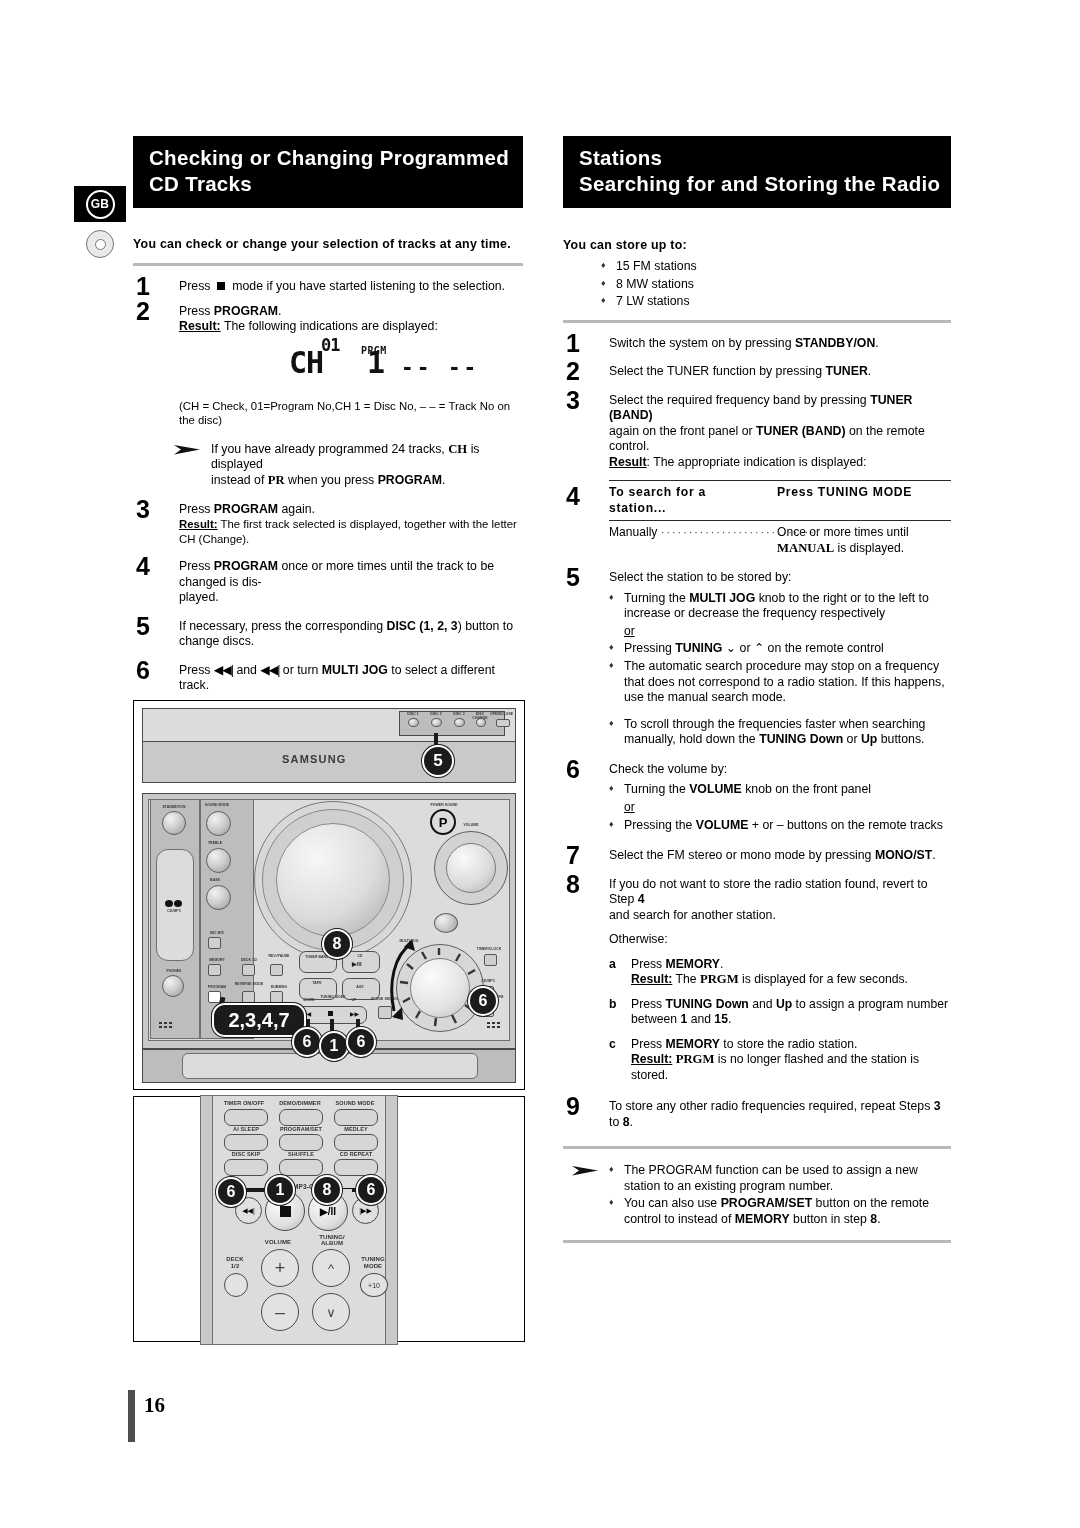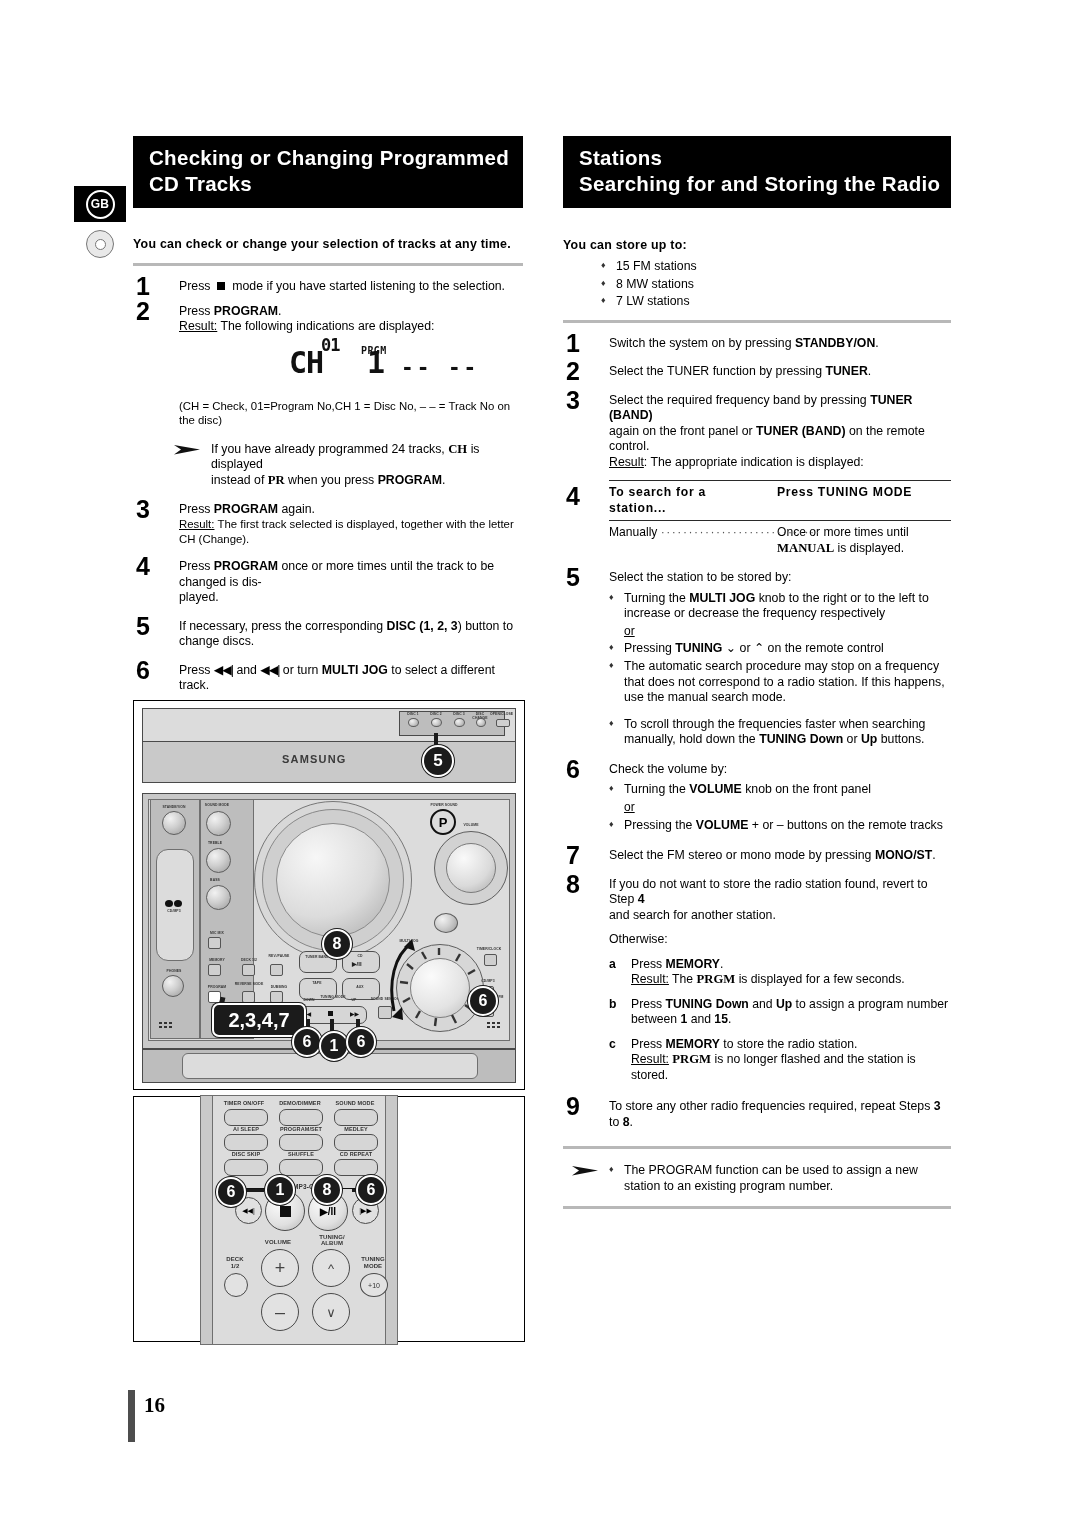--- a/index.html
+++ b/index.html
@@ -34,21 +34,21 @@
 
   hr.rule{border:none;border-top:3px solid #b8b8b8;margin:12px 0 0 0;}
   hr.rule.dark{border-top:1.4px solid #2a2a2a;}
 
   
   .step{position:relative;padding-left:46px;margin-top:13px;font-size:12.3px;line-height:15.5px;}
   .step > .num{position:absolute;left:3px;top:-5px;font-size:25px;font-weight:bold;line-height:1;}
   .step.tight{margin-top:9px;}
   .step p{margin:0;}
   b{font-weight:bold;}
-  u.res{text-decoration:underline;}
+  u.res{text-decoration:underline;font-weight:bold;}
   .result{margin-top:1px;}
   .sm{font-size:11.4px;line-height:14.5px;}
 
   
   ul.dia{list-style:none;margin:5px 0 0 0;padding:0;}
   ul.dia li{position:relative;padding-left:15px;font-size:12.3px;line-height:15.6px;margin-top:2px;}
   ul.dia li::before{content:"\2666";position:absolute;left:0;top:-1px;font-size:9px;color:#333;}
   .or{text-decoration:underline;font-size:12px;}
 
   
@@ -105,21 +105,21 @@
   .btn-sq{position:absolute;background:#cfcfcf;border:1px solid #555;border-radius:2px;}
   .btn-rr{position:absolute;background:#d6d6d6;border:1px solid #4f4f4f;border-radius:7px;}
   .microtext{position:absolute;font-size:3.4px;line-height:4px;color:#333;text-align:center;
              letter-spacing:.1px;font-family:"Liberation Sans",sans-serif;}
   .microtext.b{font-weight:bold;}
 
   
   .callout{position:absolute;background:#1b1b1b;color:#fff;border-radius:50%;
            display:flex;align-items:center;justify-content:center;font-weight:bold;
            border:2px solid #fff;box-shadow:0 0 0 1px #1b1b1b;z-index:30;}
-  .callout.r{border-radius:7px;text-align:right;}
+  .callout.r{border-radius:13px;text-align:right;}
   .tail{position:absolute;background:#1b1b1b;z-index:29;}
 
   
   .folio{position:absolute;left:128px;top:1390px;display:flex;align-items:center;}
   .folio .bar{width:7px;height:52px;background:#4d4d4d;}
   .folio .n{font-family:"Liberation Serif",serif;font-weight:bold;font-size:21px;margin-left:9px;margin-top:-22px;}
 </style>
 </head>
 <body>
 
@@ -338,20 +338,21 @@
     </div>
 
     <hr class="rule" style="margin-top:16px;">
 
     <div class="note">
       <svg class="arrow" viewBox="0 0 30 16">
         <path d="M1 3 L27 7.6 L1 12.6 L8 7.6 Z" fill="#111"></path>
       </svg>
       <ul class="dia" style="margin-top:0;">
         <li>The PROGRAM function can be used to assign a new station to an existing program number.</li>
+        <li><span>You can also use </span><b>PROGRAM/SET</b><span> button on the remote control to instead of </span><b>MEMORY</b><span> button in step </span><b>8</b><span>.</span></li>
       </ul>
     </div>
 
     <hr class="rule" style="margin-top:12px;">
   </div>
 
   <div class="figure">
 
     <div class="fig-box fig-main">
 

